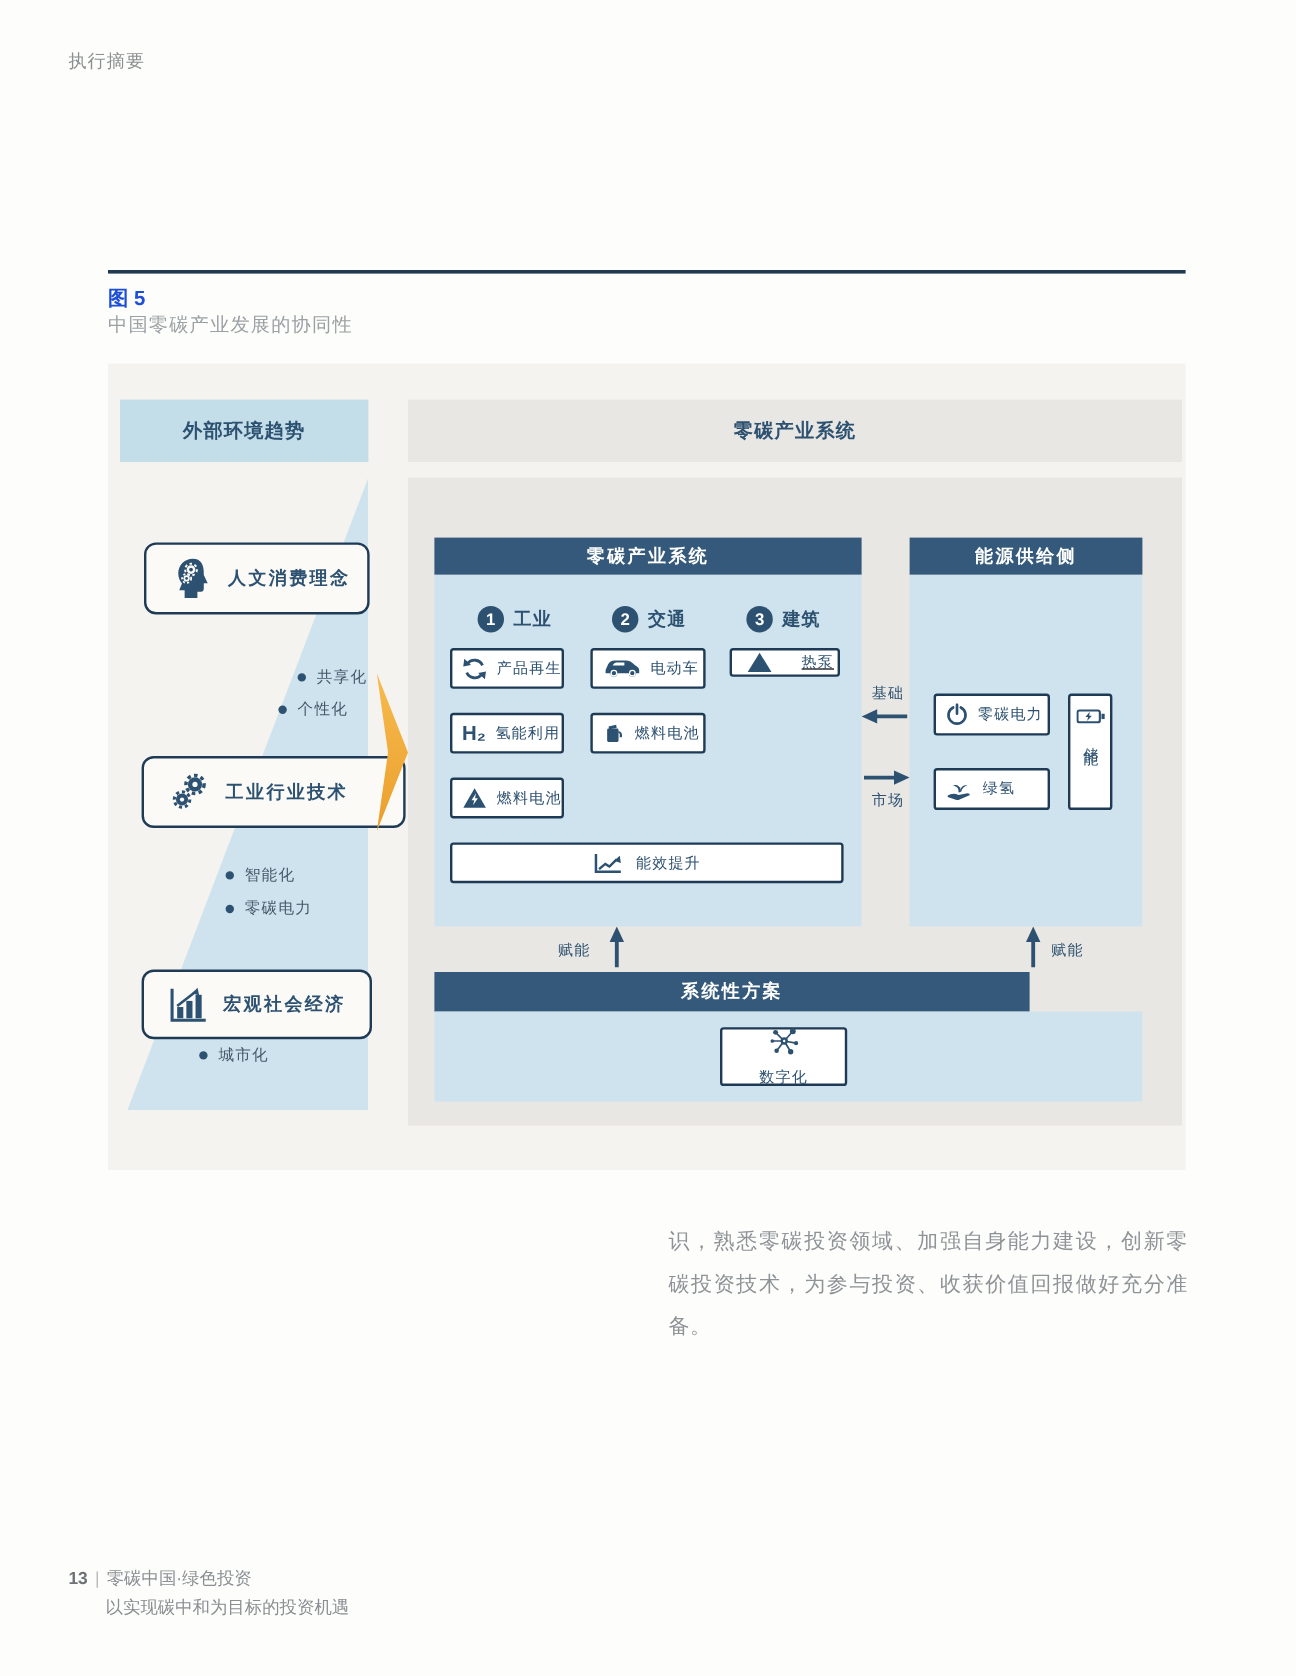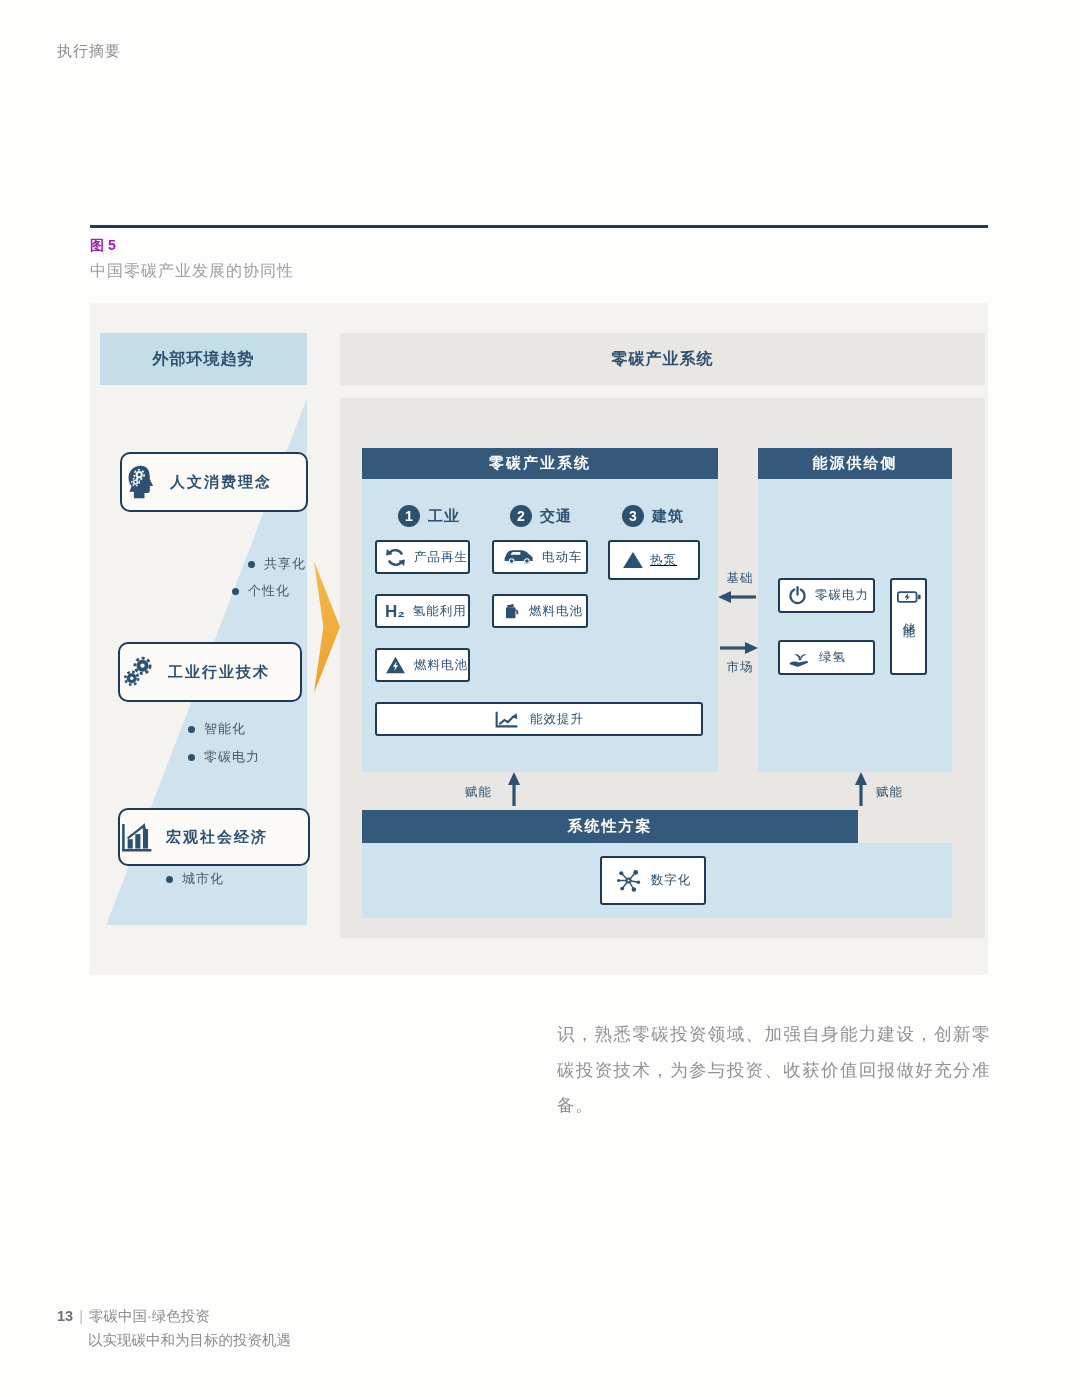--- a/index.html
+++ b/index.html
@@ -7,40 +7,40 @@
   .page {
     position:relative; width:1080px; height:1397px; margin:0 auto;
     background:#fdfdfb; overflow:hidden;
     font-family:"Liberation Sans","DejaVu Sans",sans-serif;
   }
   .abs { position:absolute; }
 
   .exec { left:57px; top:42px; font-size:15px; color:#8c8f91; letter-spacing:1px; }
 
   .rule { left:90px; top:225px; width:898px; height:3px; background:#223b52; }
-  .figlabel { left:90px; top:237px; font-size:14px; font-weight:bold; color:#a21caf; }
+  .figlabel { left:90px; top:237px; font-size:17px; font-weight:bold; color:#1d4ed8; }
   .figcaption { left:90px; top:261px; font-size:16px; color:#9ba0a4; letter-spacing:1px; }
 
   .figure { left:90px; top:303px; width:898px; height:672px; background:#f5f3ef; }
 
   .panel-header {
     height:52px; display:flex; align-items:center; justify-content:center;
     font-size:16px; font-weight:bold; color:#2d5170; letter-spacing:1px;
   }
   .lheader { left:10px; top:30px; width:207px; background:#c3dde9; }
   .rheader { left:250px; top:30px; width:645px; background:#e9e7e3; }
 
   .lpanel { left:10px; top:95px; width:207px; height:527px; }
   .ltriangle {
     left:0; top:0; width:100%; height:100%; background:#cfe3ee;
     clip-path:polygon(100% 0, 100% 100%, 3% 100%);
   }
   .trendcard {
     background:#fbfaf7; border:2.5px solid #1e3a55; border-radius:10px;
-    display:flex; align-items:center; gap:12px; padding-left:0;
+    display:flex; align-items:center; gap:12px; padding-left:20px;
   }
   .trendcard .tlabel { font-size:15px; font-weight:bold; color:#2d5170; letter-spacing:2px; }
   .bullet-row { display:flex; align-items:center; gap:9px; position:absolute; }
   .bullet-dot { width:7px; height:7px; border-radius:50%; background:#2d5170; flex:0 0 auto; }
   .bullet-txt { font-size:13px; color:#44586a; letter-spacing:1px; }
 
   .orange-arrow {
     left:224px; top:258px; width:26px; height:132px;
     background:linear-gradient(180deg,#f6bb4e,#eb9f2c);
     clip-path:polygon(0 0, 100% 50%, 0 100%, 36% 50%);
@@ -138,21 +138,21 @@
       </div>
       <div class="bullet-row" style="left:148px; top:157px;">
         <span class="bullet-dot"></span>
         <span class="bullet-txt">共享化</span>
       </div>
       <div class="bullet-row" style="left:132px; top:184px;">
         <span class="bullet-dot"></span>
         <span class="bullet-txt">个性化</span>
       </div>
 
-      <div class="abs trendcard" style="left:18px; top:244px; width:184px; height:60px;">
+      <div class="abs trendcard" style="left:18px; top:232px; width:220px; height:60px;">
         <span>
           <svg viewBox="0 0 40 40" width="36" height="36">
             <circle cx="25" cy="13" r="6.6" fill="#2d5170"></circle>
             <circle cx="25" cy="13" r="8.4" fill="none" stroke="#2d5170" stroke-width="3.2" stroke-dasharray="3.3 3.1"></circle>
             <circle cx="25" cy="13" r="2.4" fill="#fbfaf7"></circle>
             <circle cx="13" cy="27" r="5.6" fill="#2d5170"></circle>
             <circle cx="13" cy="27" r="7.2" fill="none" stroke="#2d5170" stroke-width="2.8" stroke-dasharray="2.9 2.7"></circle>
             <circle cx="13" cy="27" r="2" fill="#fbfaf7"></circle>
           </svg>
         </span>
@@ -224,21 +224,21 @@
               <svg viewBox="0 0 48 26" width="32" height="18">
                 <path fill="#2d5170" d="M4 15 L7 8 Q9.5 3 15.5 3 L29 3 Q35.5 3 40 8.5 L43.5 11 Q46 12.5 46 15 L46 19 L41.8 19 a4.4 4.4 0 0 1 -8.8 0 L18.8 19 a4.4 4.4 0 0 1 -8.8 0 L4 19 Z"></path>
                 <path fill="#fff" d="M17 5.5 L27.5 5.5 L27.5 9.5 L12.8 9.5 Q14.3 6 17 5.5 Z"></path>
                 <circle cx="14.4" cy="19" r="3.5" fill="#2d5170" stroke="#fff" stroke-width="1.6"></circle>
                 <circle cx="37.4" cy="19" r="3.5" fill="#2d5170" stroke="#fff" stroke-width="1.6"></circle>
               </svg>
             </span>
             <span class="clabel">电动车</span>
           </div>
 
-          <div class="wcard" style="left:246px; top:61px; width:92px; height:40px; gap:6px; padding-left:12px;text-decoration:underline;">
+          <div class="wcard" style="left:246px; top:61px; width:92px; height:24px; gap:24px; padding-left:12px;text-decoration:underline;">
             <span>
               <svg viewBox="0 0 24 20" width="22" height="18">
                 <polygon points="12,1 23,19 1,19" fill="#2d5170"></polygon>
               </svg>
             </span>
             <span class="clabel">热泵</span>
           </div>
 
           <div class="wcard" style="left:13px; top:115px; width:95px; height:34px;">
             <span class="h2txt">H₂</span>
@@ -346,21 +346,21 @@
       <span class="abs" style="left:513px; top:374px;">
         <svg width="16" height="36" viewBox="0 0 16 36">
           <line x1="8" y1="34" x2="8" y2="10" stroke="#2d5170" stroke-width="3.2"></line>
           <polygon points="8,0 2,13 14,13" fill="#2d5170"></polygon>
         </svg>
       </span>
       <div class="emp-label" style="left:536px; top:386px;">赋能</div>
 
       <div class="abs solbar">系统性方案</div>
       <div class="abs solbody">
-        <div class="wcard center digicard" style="position:absolute; gap:9px;">
+        <div class="wcard center digicard" style="position:absolute; gap:9px;flex-direction:column;">
           <span>
             <svg viewBox="0 0 30 30" width="27" height="27">
               <g stroke="#2d5170" stroke-width="1.6">
                 <line x1="15" y1="15" x2="7" y2="7"></line>
                   <line x1="15" y1="15" x2="23" y2="6"></line>
                 <line x1="15" y1="15" x2="26" y2="17"></line>
                   <line x1="15" y1="15" x2="21" y2="25"></line>
                 <line x1="15" y1="15" x2="8" y2="24"></line>
                   <line x1="15" y1="15" x2="4" y2="15"></line>
               </g>

